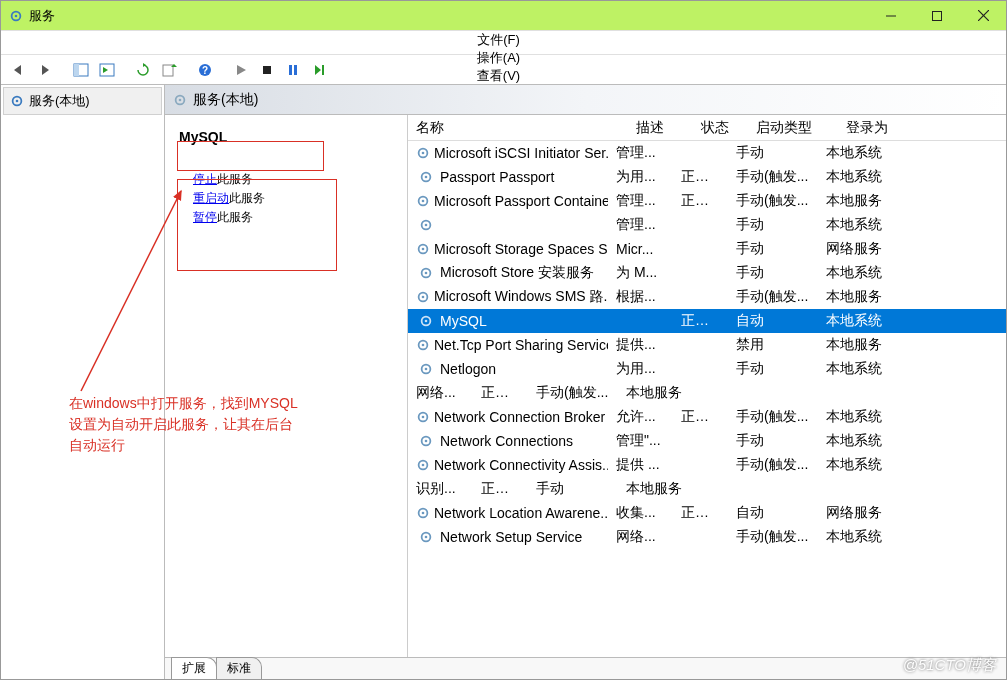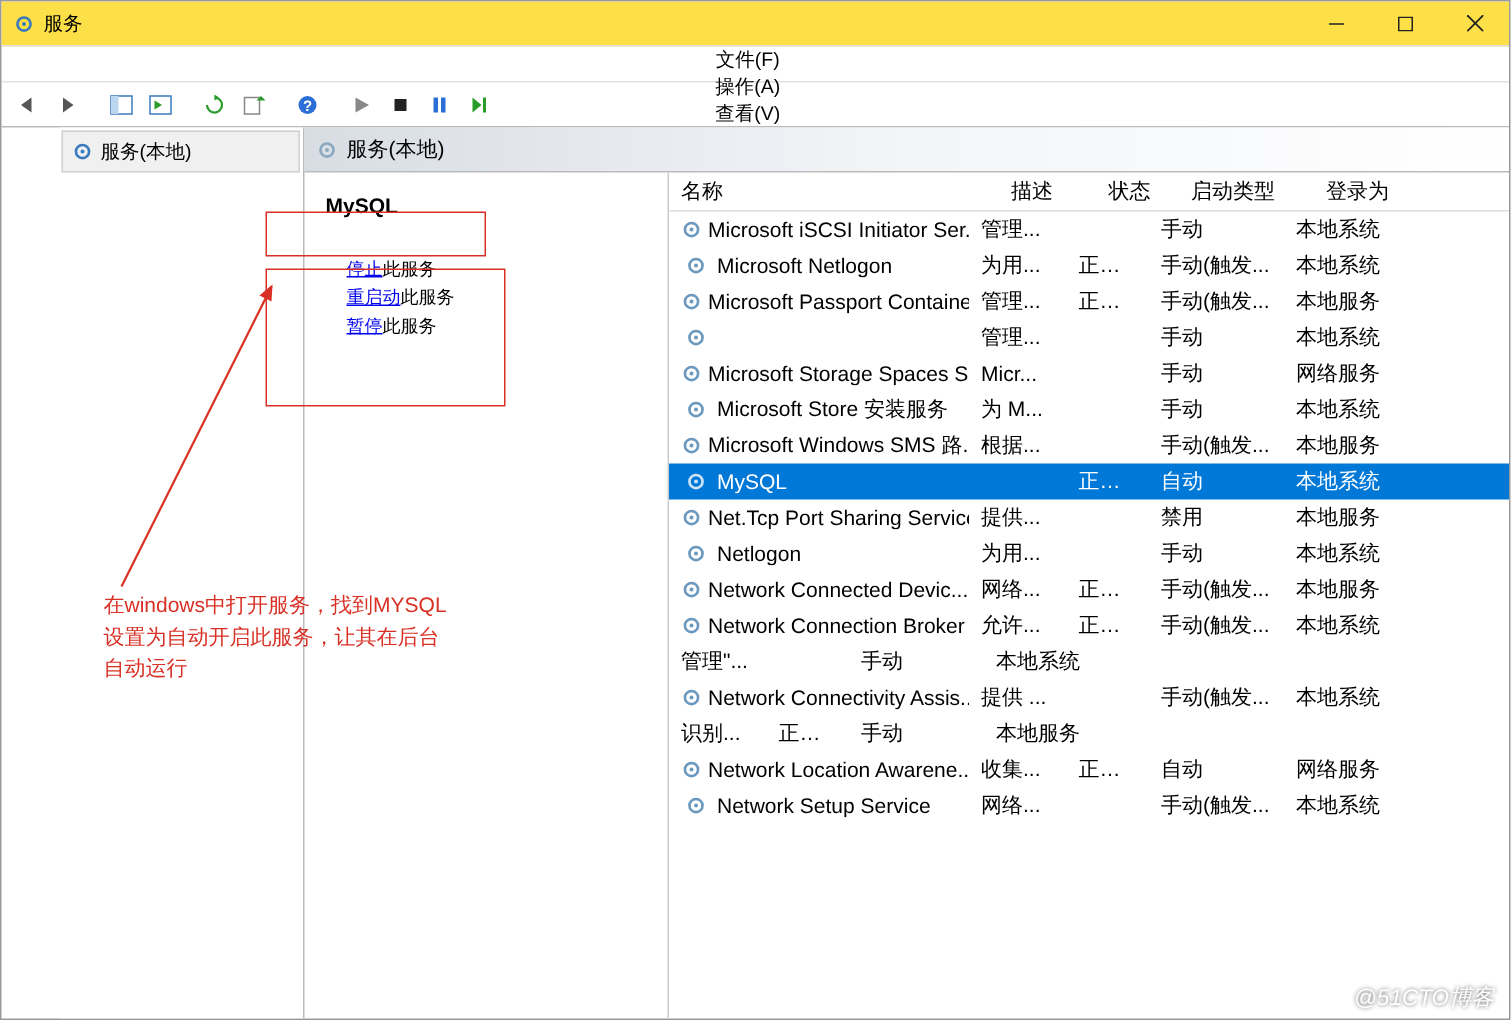--- a/index.html
+++ b/index.html
@@ -10,21 +10,21 @@
     width: 1007px;
     height: 680px;
     position: relative;
     overflow: hidden;
     border: 1px solid #999;
   }
   .titlebar {
     height: 30px;
     display: flex;
     align-items: center;
-    background: #fde047;
+    background: #bef264;
     border-bottom: 1px solid #e0e0e0;
   }
   .titlebar .title {
     display: flex;
     align-items: center;
     padding-left: 8px;
     flex: 1;
     font-size: 13px;
   }
   .win-controls { display: flex; }
@@ -54,21 +54,20 @@
   }
   .tb-btn {
     width: 24px; height: 24px;
     display: flex; align-items: center; justify-content: center;
     border: 1px solid transparent;
   }
   .tb-sep { width: 8px; }
   .main {
     display: flex;
     height: calc(100% - 30px - 24px - 30px);
-    padding-left: 38px;
   }
   .left-pane {
     width: 164px;
     border-right: 1px solid #bbb;
     background: #fff;
   }
   .left-pane .node {
     display:flex; align-items:center;
     padding: 4px 6px;
     margin: 2px;
@@ -377,21 +376,21 @@
               <div class="c col-logon">本地系统</div>
             </div>
             <div class="row">
               <div class="c col-name">
                 <span class="iconcell">
                   <svg width="14" height="14" viewBox="0 0 16 16">
                     <circle cx="8" cy="8" r="5" fill="none" stroke="#6a98bf" stroke-width="2"></circle>
                     <circle cx="8" cy="8" r="1.5" fill="#6a98bf"></circle>
                   </svg>
                 </span>
-                <span>Microsoft Netlogon</span>
+                <span>Passport Passport</span>
               </div>
               <div class="c col-desc">为用...</div>
               <div class="c col-status">正在...</div>
               <div class="c col-startup">手动(触发...</div>
               <div class="c col-logon">本地系统</div>
             </div>
             <div class="row">
               <div class="c col-name">
                 <span class="iconcell">
                   <svg width="14" height="14" viewBox="0 0 16 16">
@@ -504,29 +503,20 @@
                   </svg>
                 </span>
                 <span>Netlogon</span>
               </div>
               <div class="c col-desc">为用...</div>
               <div class="c col-status"></div>
               <div class="c col-startup">手动</div>
               <div class="c col-logon">本地系统</div>
             </div>
             <div class="row">
-              <div class="c col-name">
-                <span class="iconcell">
-                  <svg width="14" height="14" viewBox="0 0 16 16">
-                    <circle cx="8" cy="8" r="5" fill="none" stroke="#6a98bf" stroke-width="2"></circle>
-                    <circle cx="8" cy="8" r="1.5" fill="#6a98bf"></circle>
-                  </svg>
-                </span>
-                <span>Network Connected Devic...</span>
-              </div>
               <div class="c col-desc">网络...</div>
               <div class="c col-status">正在...</div>
               <div class="c col-startup">手动(触发...</div>
               <div class="c col-logon">本地服务</div>
             </div>
             <div class="row">
               <div class="c col-name">
                 <span class="iconcell">
                   <svg width="14" height="14" viewBox="0 0 16 16">
                     <circle cx="8" cy="8" r="5" fill="none" stroke="#6a98bf" stroke-width="2"></circle>
@@ -534,20 +524,29 @@
                   </svg>
                 </span>
                 <span>Network Connection Broker</span>
               </div>
               <div class="c col-desc">允许...</div>
               <div class="c col-status">正在...</div>
               <div class="c col-startup">手动(触发...</div>
               <div class="c col-logon">本地系统</div>
             </div>
             <div class="row">
+              <div class="c col-name">
+                <span class="iconcell">
+                  <svg width="14" height="14" viewBox="0 0 16 16">
+                    <circle cx="8" cy="8" r="5" fill="none" stroke="#6a98bf" stroke-width="2"></circle>
+                    <circle cx="8" cy="8" r="1.5" fill="#6a98bf"></circle>
+                  </svg>
+                </span>
+                <span>Network Connections</span>
+              </div>
               <div class="c col-desc">管理"...</div>
               <div class="c col-status"></div>
               <div class="c col-startup">手动</div>
               <div class="c col-logon">本地系统</div>
             </div>
             <div class="row">
               <div class="c col-name">
                 <span class="iconcell">
                   <svg width="14" height="14" viewBox="0 0 16 16">
                     <circle cx="8" cy="8" r="5" fill="none" stroke="#6a98bf" stroke-width="2"></circle>
@@ -594,20 +593,24 @@
               </div>
               <div class="c col-desc">网络...</div>
               <div class="c col-status"></div>
               <div class="c col-startup">手动(触发...</div>
               <div class="c col-logon">本地系统</div>
             </div>
           </div>
       </div>
     </div>
 
+    <div class="tabbar">
+      <div class="tab active">扩展</div>
+      <div class="tab">标准</div>
+    </div>
   </div>
 </div>
 
 <div class="annot-box" style="left:176px; top:140px; width:147px; height:30px;"></div>
 <div class="annot-box" style="left:176px; top:178px; width:160px; height:92px;"></div>
 <svg class="annot-arrow" style="left:60px; top:180px;" width="130" height="220">
   <defs>
       <marker id="ah" markerWidth="8" markerHeight="8" refX="6" refY="3" orient="auto">
         <polygon points="0,0 7,3 0,6" fill="#d93025"></polygon>
       </marker>

